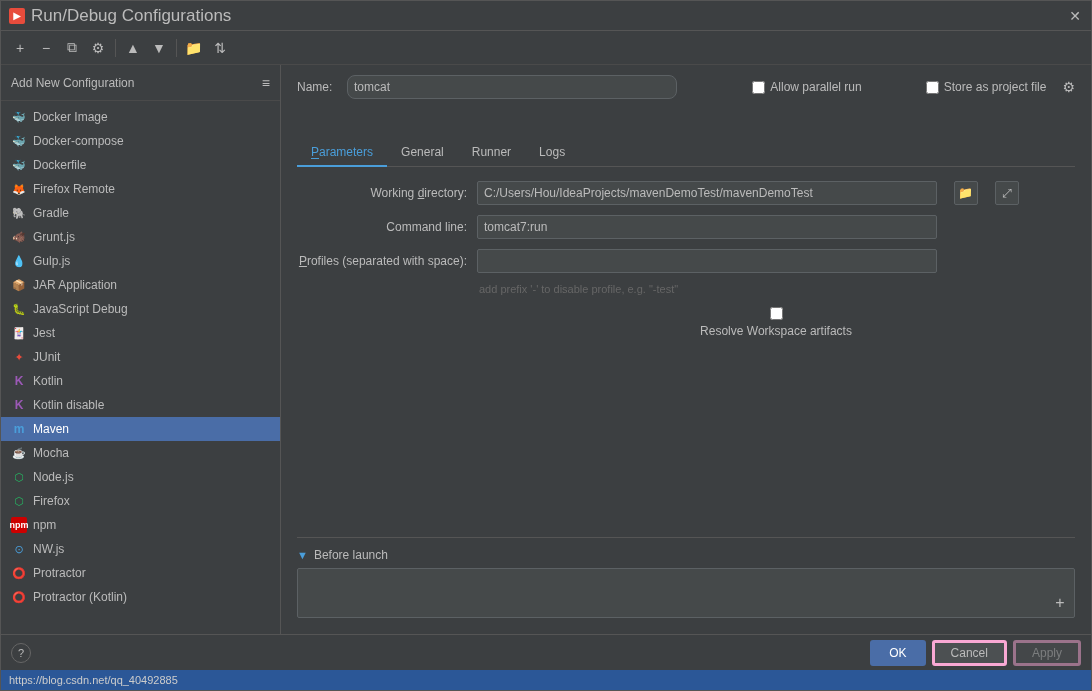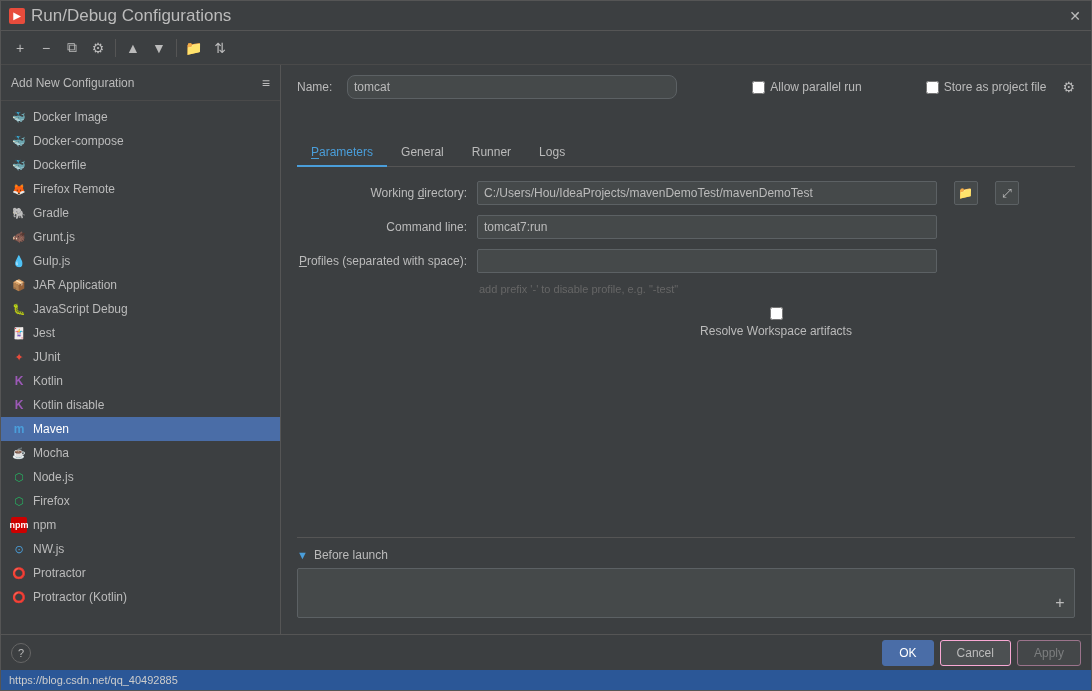--- a/index.html
+++ b/index.html
@@ -447,21 +447,21 @@
       align-items: center;
       gap: 6px;
     }
 
     .btn {
       height: 26px;
       padding: 0 16px;
       border-radius: 3px;
       font-size: 12px;
       cursor: pointer;
-      border: 1px solid #f9a8d4;
+      border: 3px solid #f9a8d4;
       background: #4c5052;
       color: #bbbbbb;
     }
 
     .btn.primary {
       background: #4a6da7;
       border-color: #4a6da7;
       color: white;
     }
 

